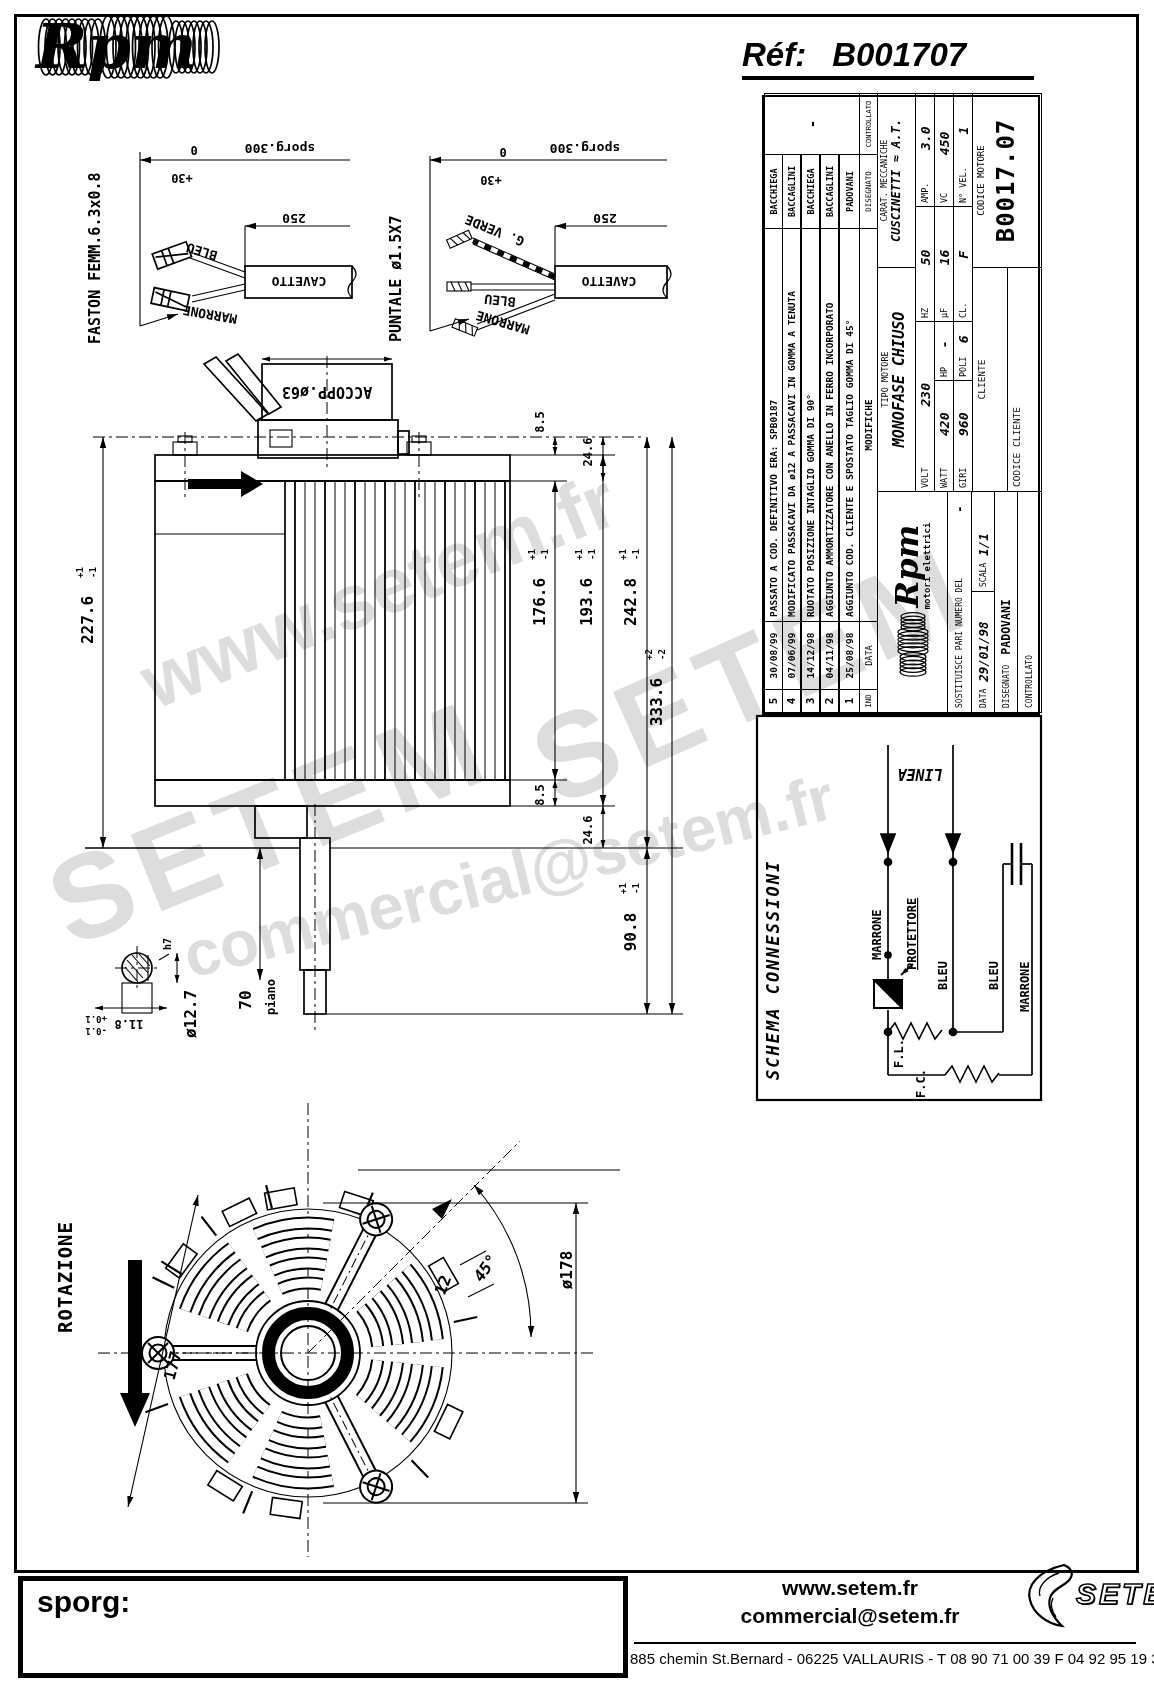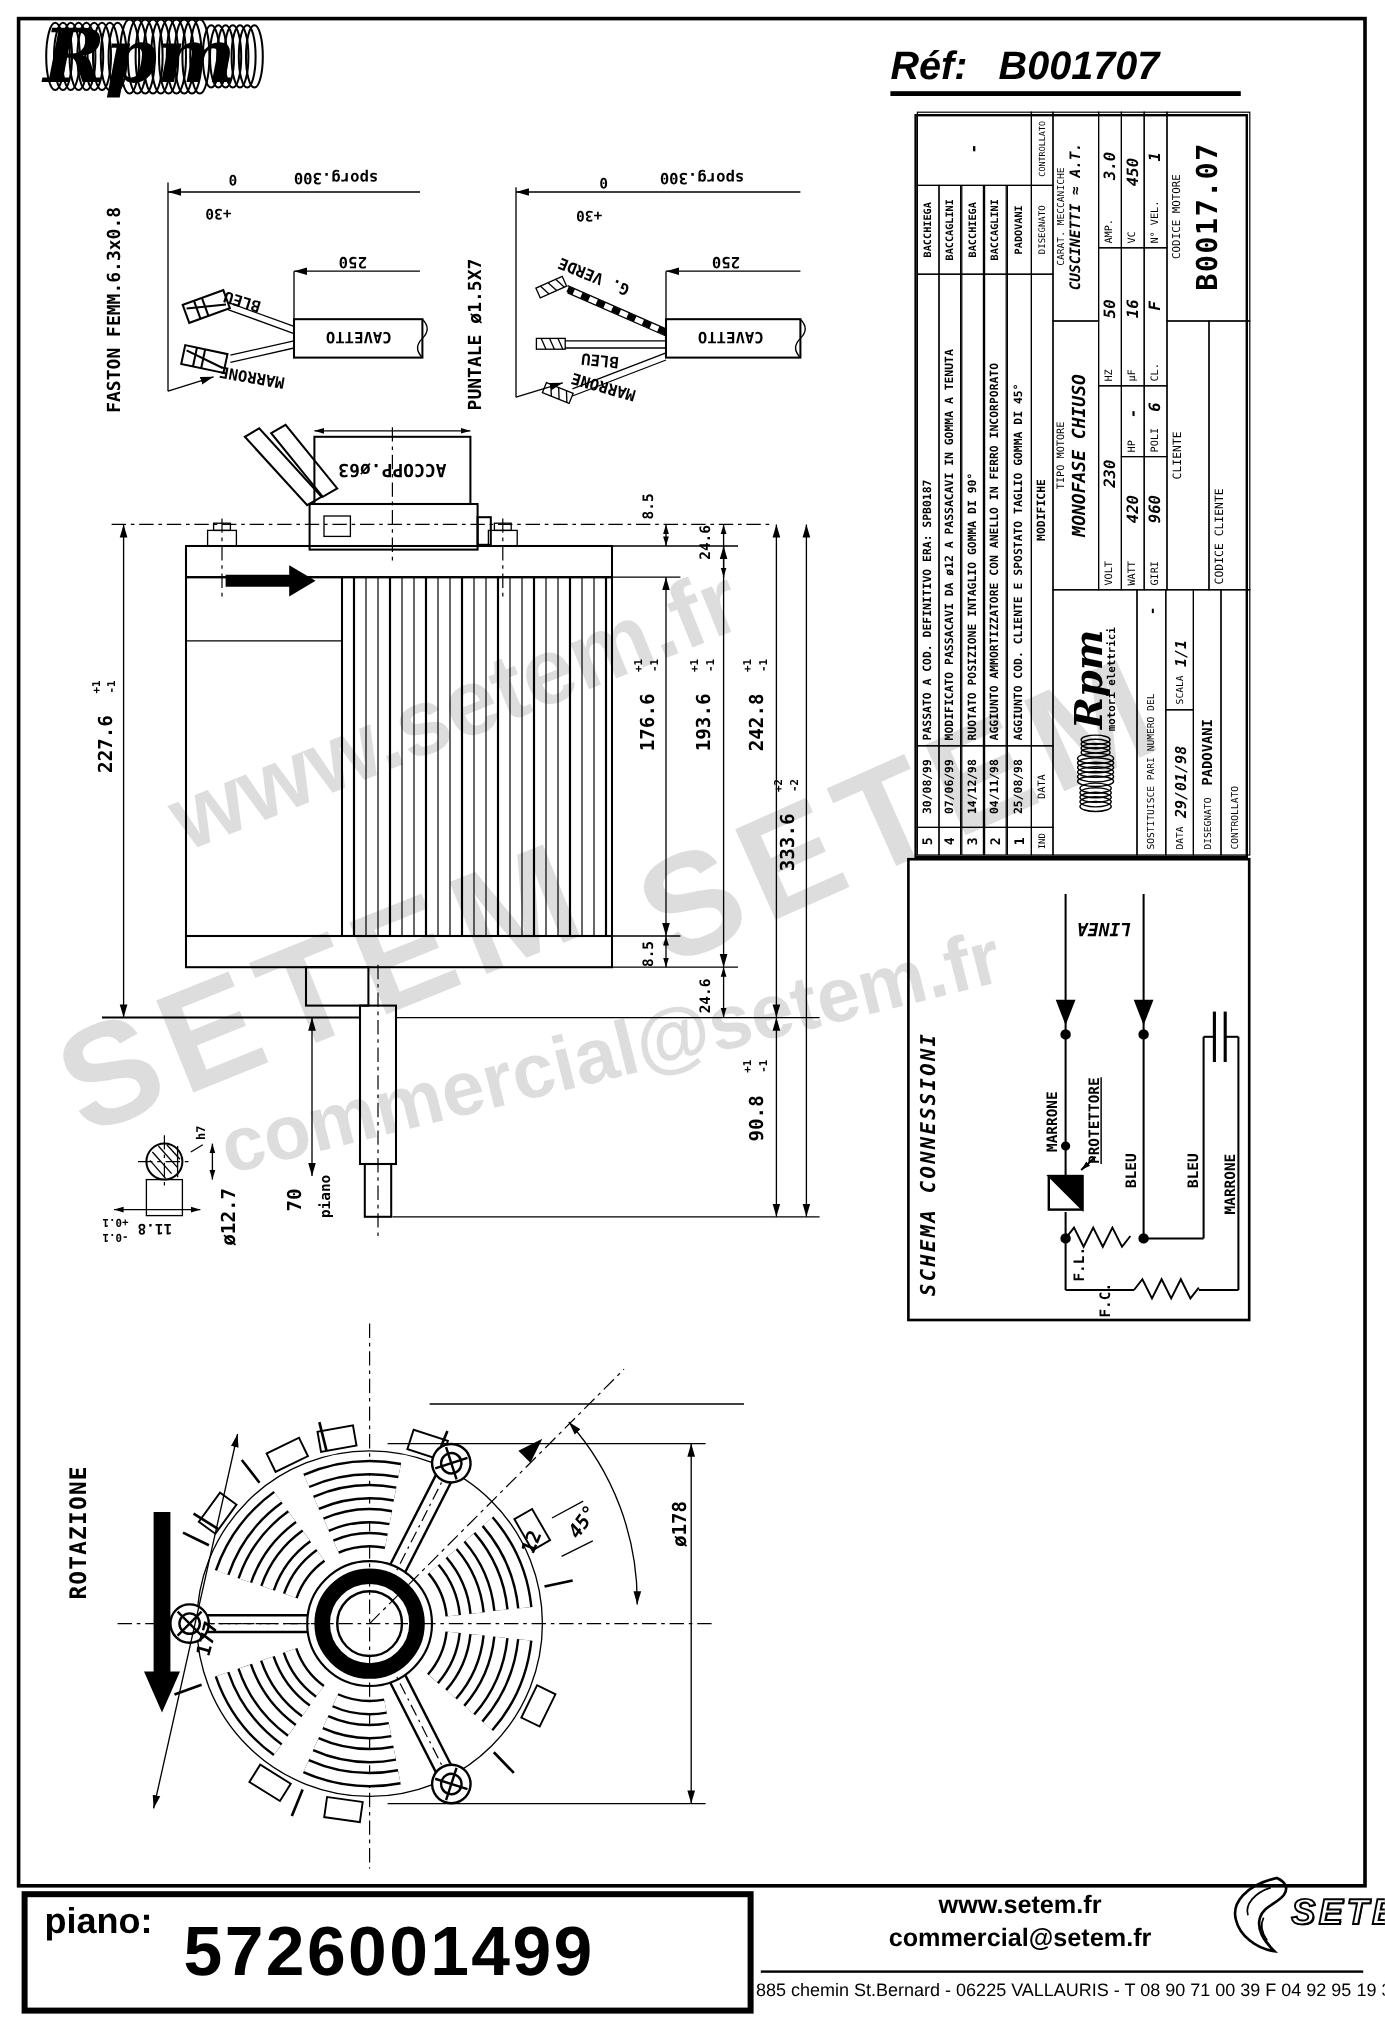--- a/index.html
+++ b/index.html
@@ -644,22 +644,21 @@
   <line class="lt" x1="432" y1="190" x2="458" y2="176"></line>
   <line class="lt" x1="440" y1="222" x2="466" y2="209"></line>
   <g transform="translate(420 212) rotate(-68)">
       <text class="dt" font-size="14">12</text>
     </g>
   <text transform="translate(44 258) rotate(-90)" font-size="19" font-weight="bold" letter-spacing="1">ROTAZIONE</text>
   <path d="M100,185 L114,185 L114,318 L122,318 L107,352 L92,318 L100,318 Z" fill="#000"></path>
 </svg>
 
 <div class="codebox">
-  <span class="cl1">piano:</span>
-  <span class="cl2">5726001499</span>
+  <span class="cl1">sporg:</span>
 </div>
 <div class="f-center">
   <div class="site">www.setem.fr</div>
   <div class="mail">commercial@setem.fr</div>
 </div>
 <div class="f-rule"></div>
 <div class="f-addr">885 chemin St.Bernard  -  06225 VALLAURIS  -  T 08 90 71 00 39   F 04 92 95 19 39</div>
 <div class="setem-logo">
   <svg width="54" height="68" viewBox="0 0 54 68" style="position:static;">
     <path d="M42,5 C16,11 4,26 8,40 C11,53 25,64 40,66 C31,57 25,48 28,38 C31,28 42,27 48,19 C52,13 49,8 42,5 Z" fill="none" stroke="#000" stroke-width="2.2"></path>

